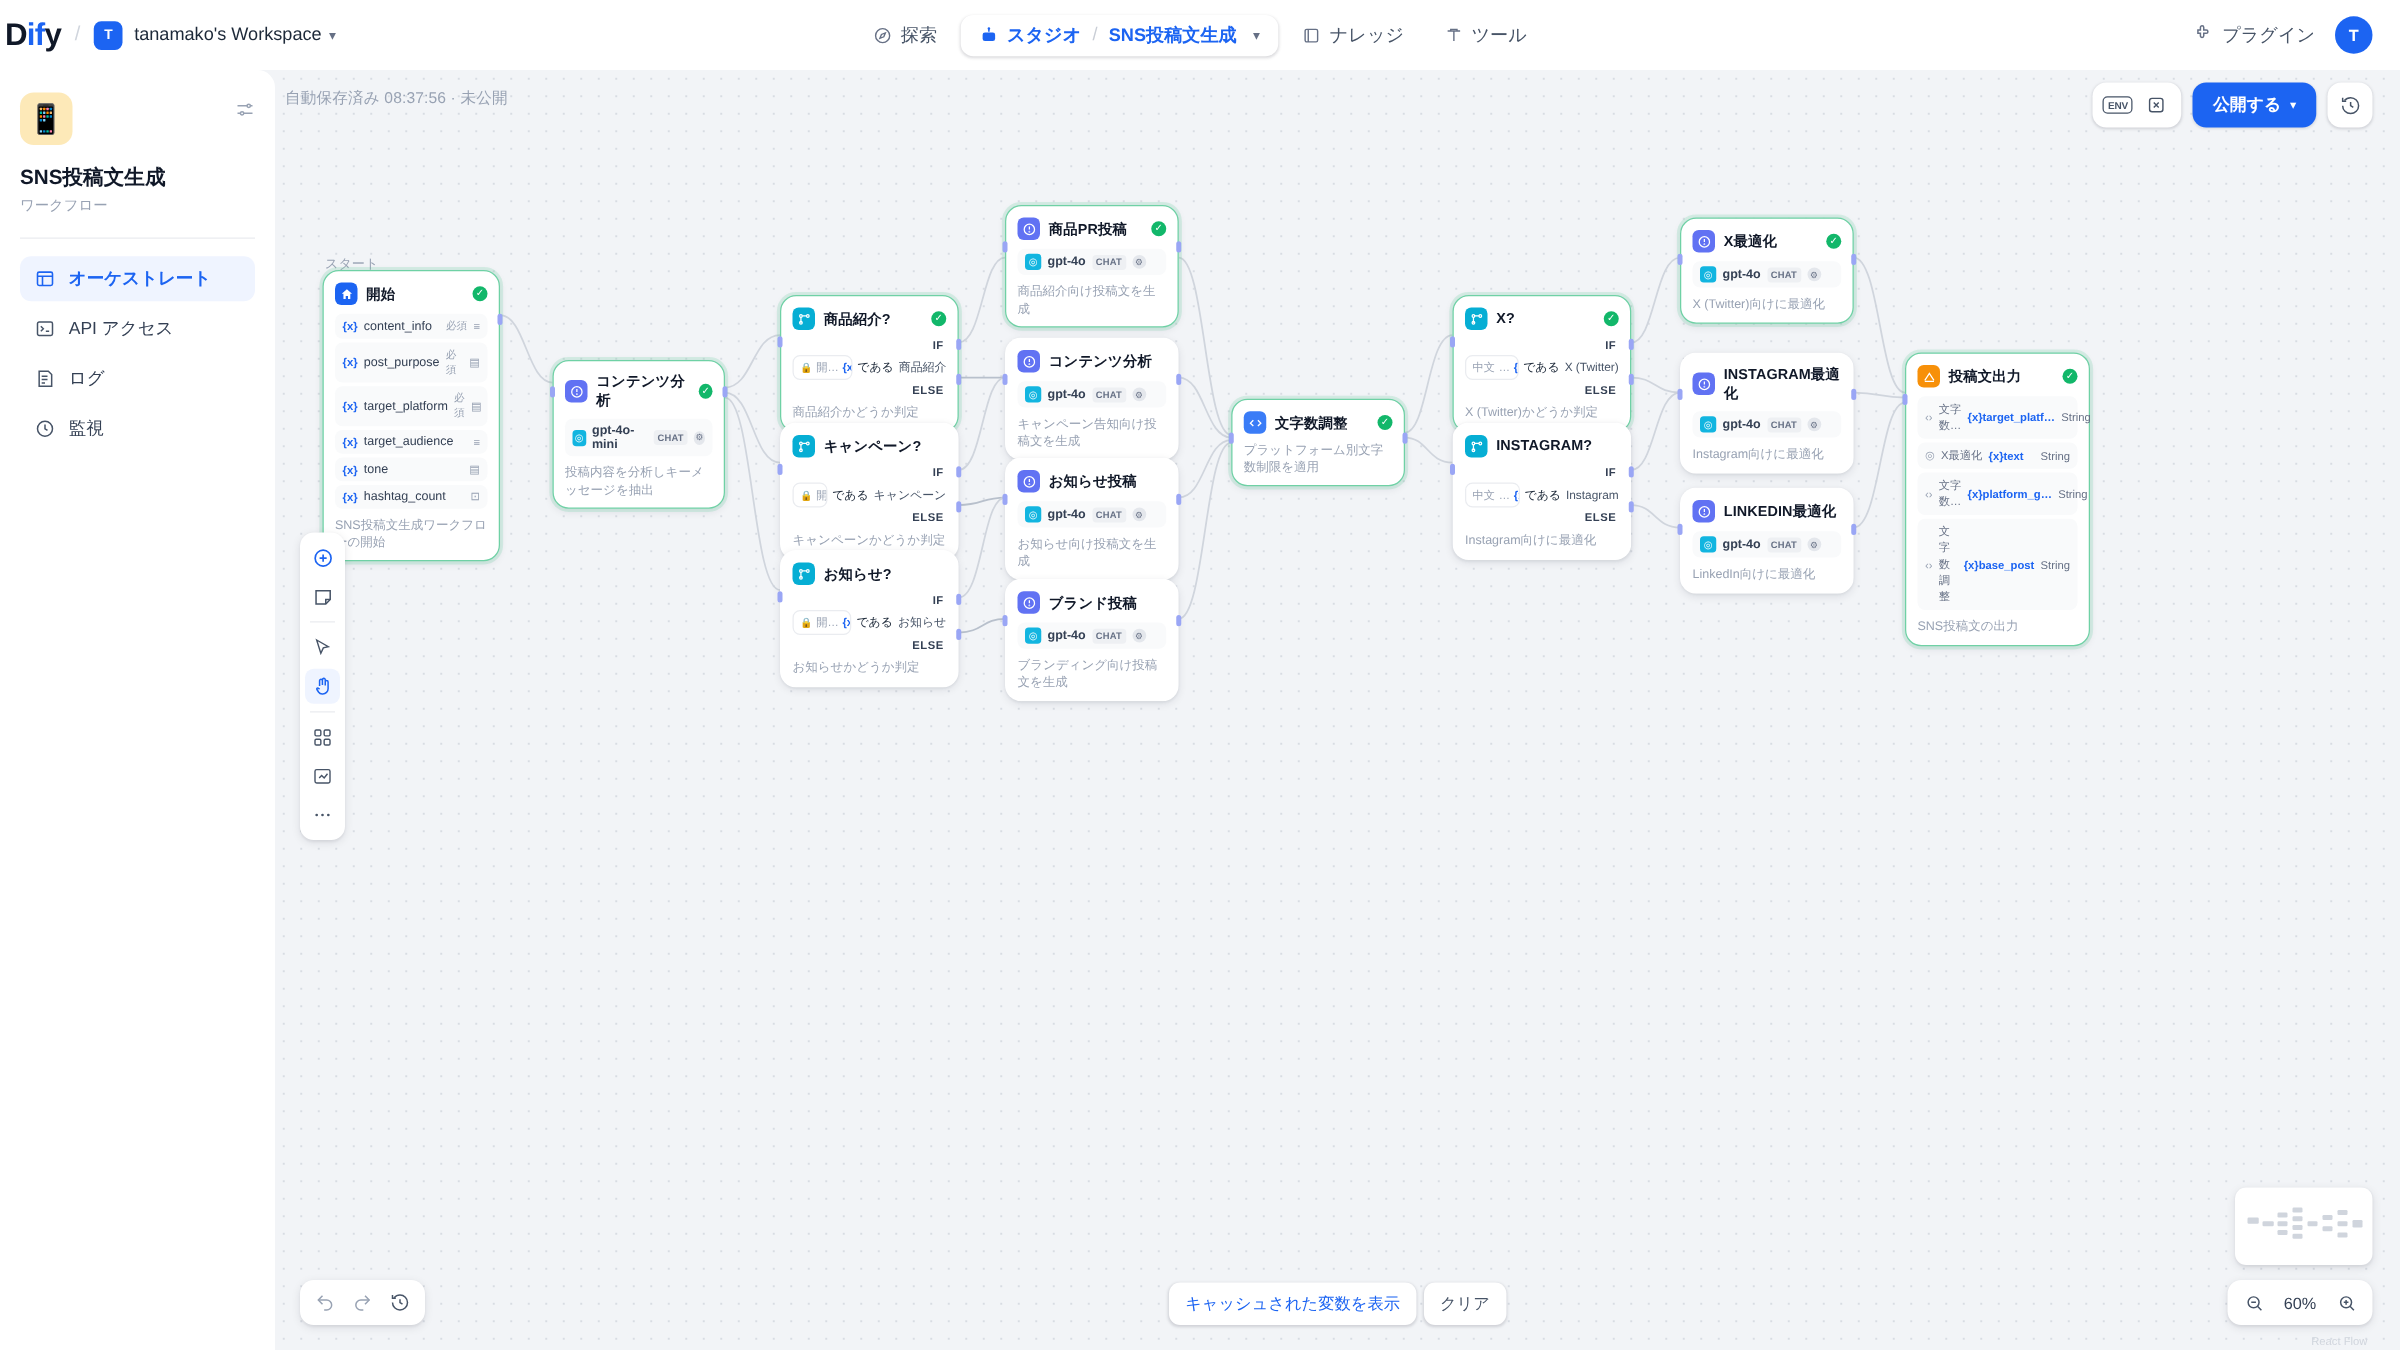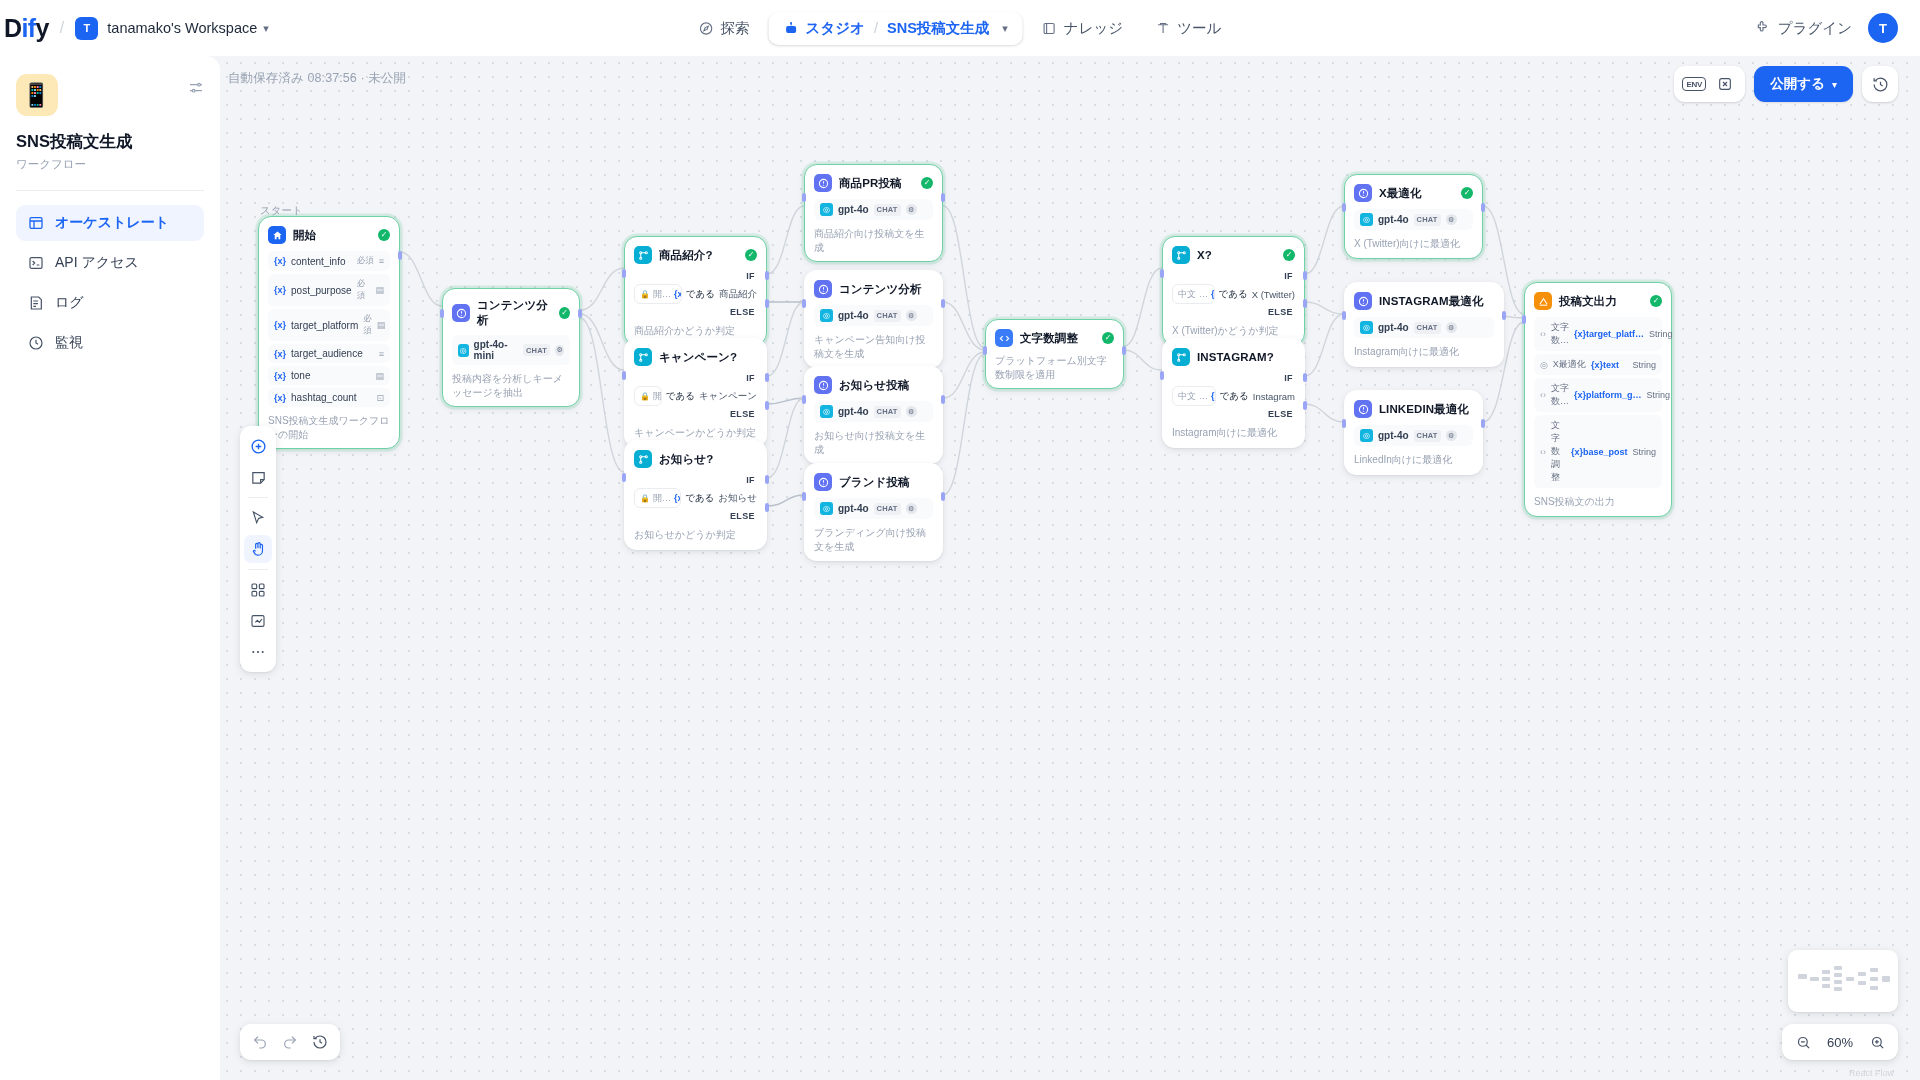--- a/index.html
+++ b/index.html
@@ -879,21 +879,21 @@
         <span class="m-name">gpt-4o</span>
         <span class="m-tag">CHAT</span>
         <span class="m-dot">⚙</span>
       </div>
       <div class="ndesc">X (Twitter)向けに最適化</div>
     </div>
     <div class="handle l" style="top:28px"></div>
     <div class="handle r" style="top:28px"></div>
   </div>
 
-  <div class="node" style="left:1124px;top:226px;width:160px">
+  <div class="node" style="left:1124px;top:226px;width:139px">
     <div class="nhead">
       <div class="nico llm">
         <svg width="11" height="11" viewBox="0 0 24 24" fill="none" stroke="#fff" stroke-width="2.2">
             <circle cx="12" cy="12" r="9"></circle>
             <path d="M12 7v5"></path>
             <circle cx="12" cy="16" r=".4" fill="#fff"></circle>
           </svg>
       </div>
       <div class="ntitle">INSTAGRAM最適化</div>
     </div>
@@ -990,20 +990,24 @@
     </div>
     <div class="ub-btn on">
       <svg width="16" height="16" viewBox="0 0 24 24" fill="none" stroke="currentColor" stroke-width="1.8">
           <path d="M3 12a9 9 0 109-9 9 9 0 00-7 3.3"></path>
           <path d="M3 3v4h4"></path>
           <path d="M12 8v4l3 2"></path>
         </svg>
     </div>
   </div>
 
+  <div class="botchips">
+    <div class="chip">キャッシュされた変数を表示</div>
+    <div class="chip grey">クリア</div>
+  </div>
 
   <div class="minimap">
     <div class="mm-dot" style="left:10px;top:24px;width:9px;height:5px"></div>
     <div class="mm-dot" style="left:22px;top:27px;width:9px;height:4px"></div>
     <div class="mm-dot" style="left:34px;top:20px;width:8px;height:4px"></div>
     <div class="mm-dot" style="left:34px;top:27px;width:8px;height:4px"></div>
     <div class="mm-dot" style="left:34px;top:34px;width:8px;height:4px"></div>
     <div class="mm-dot" style="left:46px;top:16px;width:8px;height:4px"></div>
     <div class="mm-dot" style="left:46px;top:23px;width:8px;height:4px"></div>
     <div class="mm-dot" style="left:46px;top:30px;width:8px;height:4px"></div>

